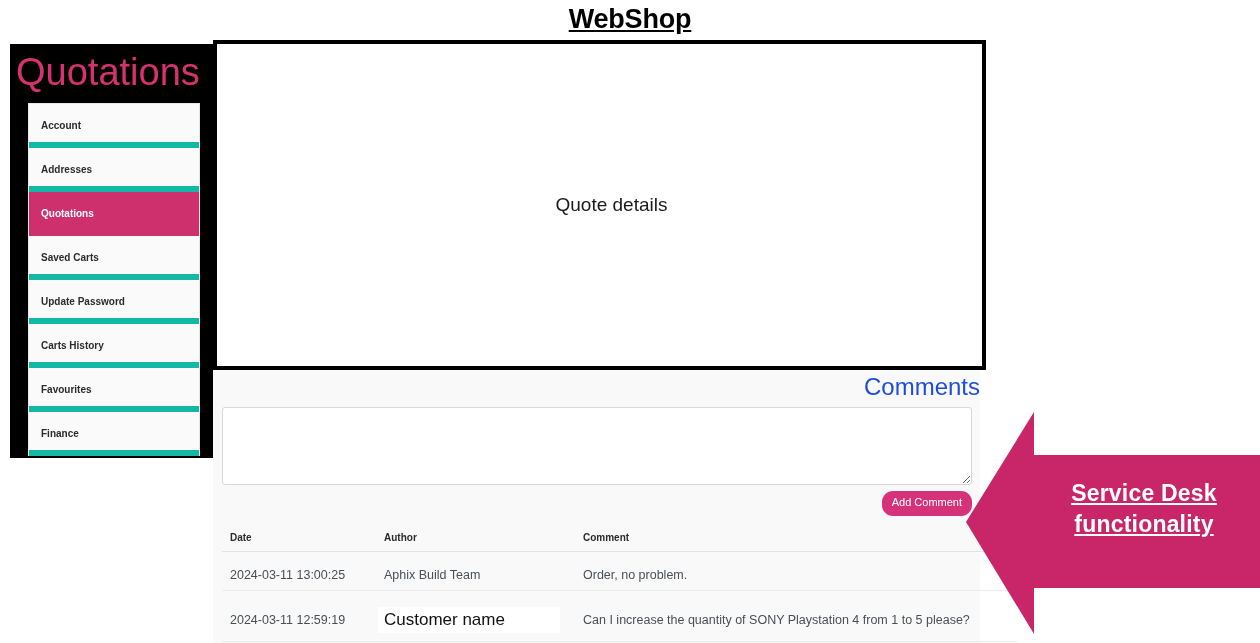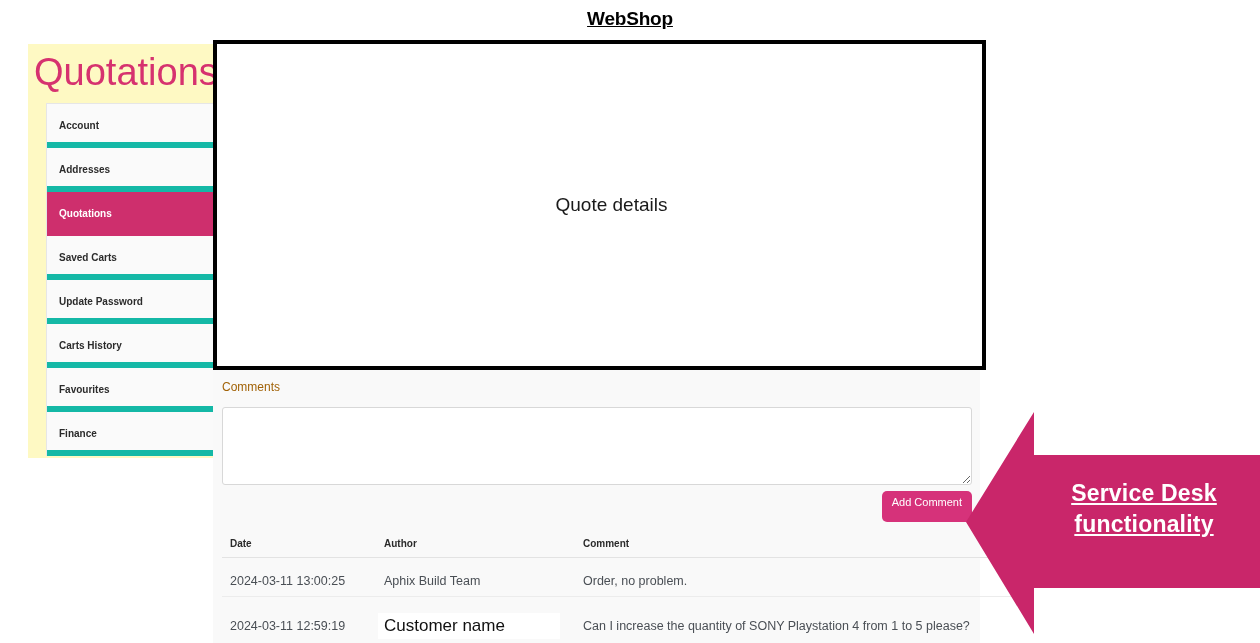--- a/index.html
+++ b/index.html
@@ -18,35 +18,35 @@
   
   #app-header {
     position: absolute;
     left: 0; top: 0;
     width: 1260px;
     height: 40px;
     text-align: center;
   }
   #app-title {
     display: inline-block;
-    font-size: 19px;
+    font-size: 27px;
     font-weight: bold;
     color: #000000;
     text-decoration: underline;
     letter-spacing: -0.2px;
     line-height: 38px;
   }
 
   
   #left-col {
     position: absolute;
-    left: 28px; top: 44px;
+    left: 10px; top: 44px;
     width: 205px;
     height: 414px;
-    background: #fef9c3;
+    background: #000000;
   }
   #page-title {
     margin: 0;
     padding: 6px 0 0 6px;
     font-size: 38px;
     font-weight: 400;
     color: #d6326f;
     line-height: 44px;
     white-space: nowrap;
   }
@@ -100,24 +100,25 @@
     position: absolute;
     left: 213px; top: 370px;
     width: 767px;
     height: 273px;
     background: #f9f9f9;
     box-sizing: border-box;
   }
   #comments-heading {
     margin: 0;
     padding: 4px 0 0 9px;
-    font-size: 12px;
+    font-size: 24px;
     font-weight: 400;
-    color: #a16207;
+    color: #1d4ed8;
     line-height: 26px;
+    text-align: right;
   }
   #comment-textarea {
     display: block;
     margin: 7px 0 0 9px;
     width: 750px;
     height: 78px;
     border: 1px solid #d8d8d8;
     border-radius: 3px;
     background: #ffffff;
     font-family: "Liberation Sans", sans-serif;
@@ -131,24 +132,24 @@
   #add-comment-row {
     width: 759px;
     text-align: right;
     margin-top: 6px;
   }
   #add-comment-button {
     display: inline-block;
     background: #d6327a;
     color: #ffffff;
     border: none;
-    border-radius: 5px;
+    border-radius: 11px;
     font-family: "Liberation Sans", sans-serif;
     font-size: 11px;
-    padding: 5px 10px 14px 10px;
+    padding: 5px 10px 8px 10px;
     cursor: pointer;
     line-height: 12px;
   }
 
   
   #comments-table {
     margin: 16px 0 0 9px;
     width: 753px;
     border-collapse: collapse;
     table-layout: fixed;

